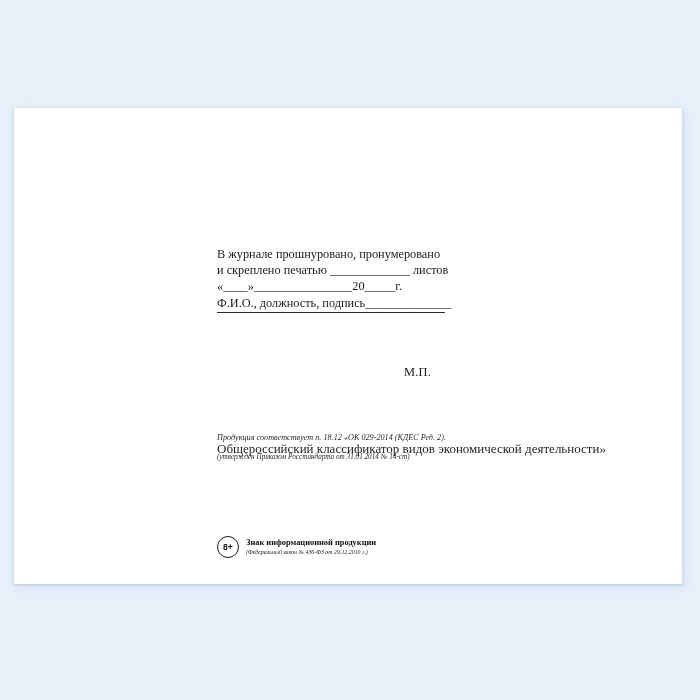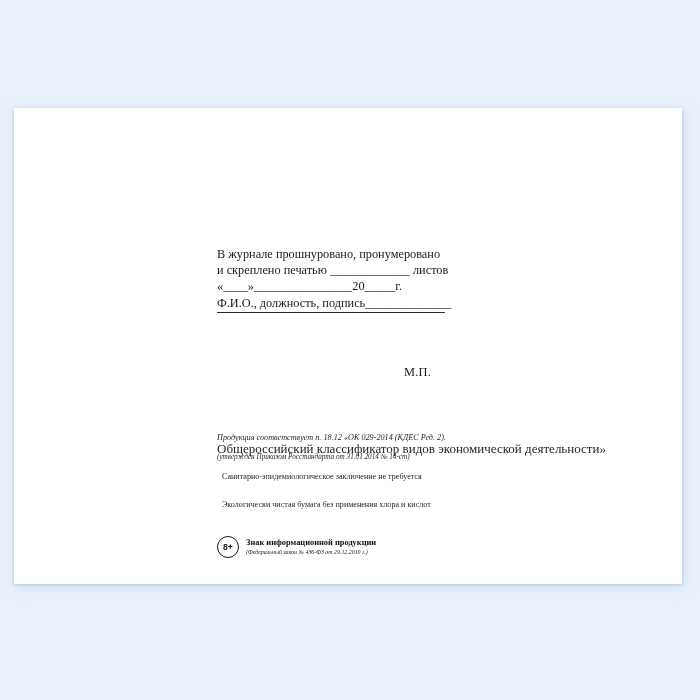--- a/index.html
+++ b/index.html
@@ -169,24 +169,22 @@
         <div class="rule"></div>
       </div>
 
       <div class="mp">М.П.</div>
 
       <div class="legal">
         <div class="l1">Продукция соответствует п. 18.12 «ОК 029-2014 (КДЕС Ред. 2).</div>
         <div class="l2">Общероссийский классификатор видов экономической деятельности»</div>
         <div class="l2i">(утвержден Приказом Росстандарта от 31.01 2014 № 14-ст)</div>
         <div class="gap"></div>
-        <div class="p">Санитарно-эпидемиологическое заключение не требуется</div>
         <div class="gap"></div>
         <div class="gap"></div>
-        <div class="p">Экологически чистая бумага без применения хлора и кислот</div>
       </div>
 
       <div class="agerow">
         <div class="age-badge">8+</div>
         <div class="age-texts">
           <div class="age-title">Знак информационной продукции</div>
           <div class="age-sub">(Федеральный закон № 436-ФЗ от 29.12.2010 г.)</div>
         </div>
       </div>
 

